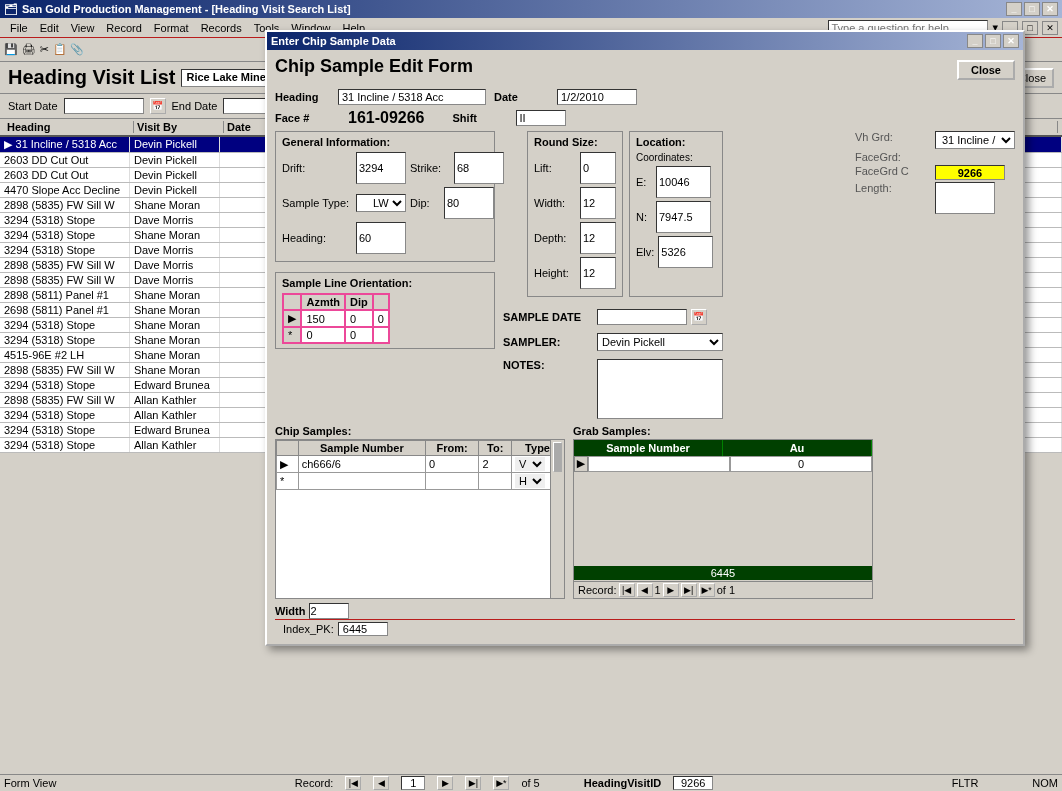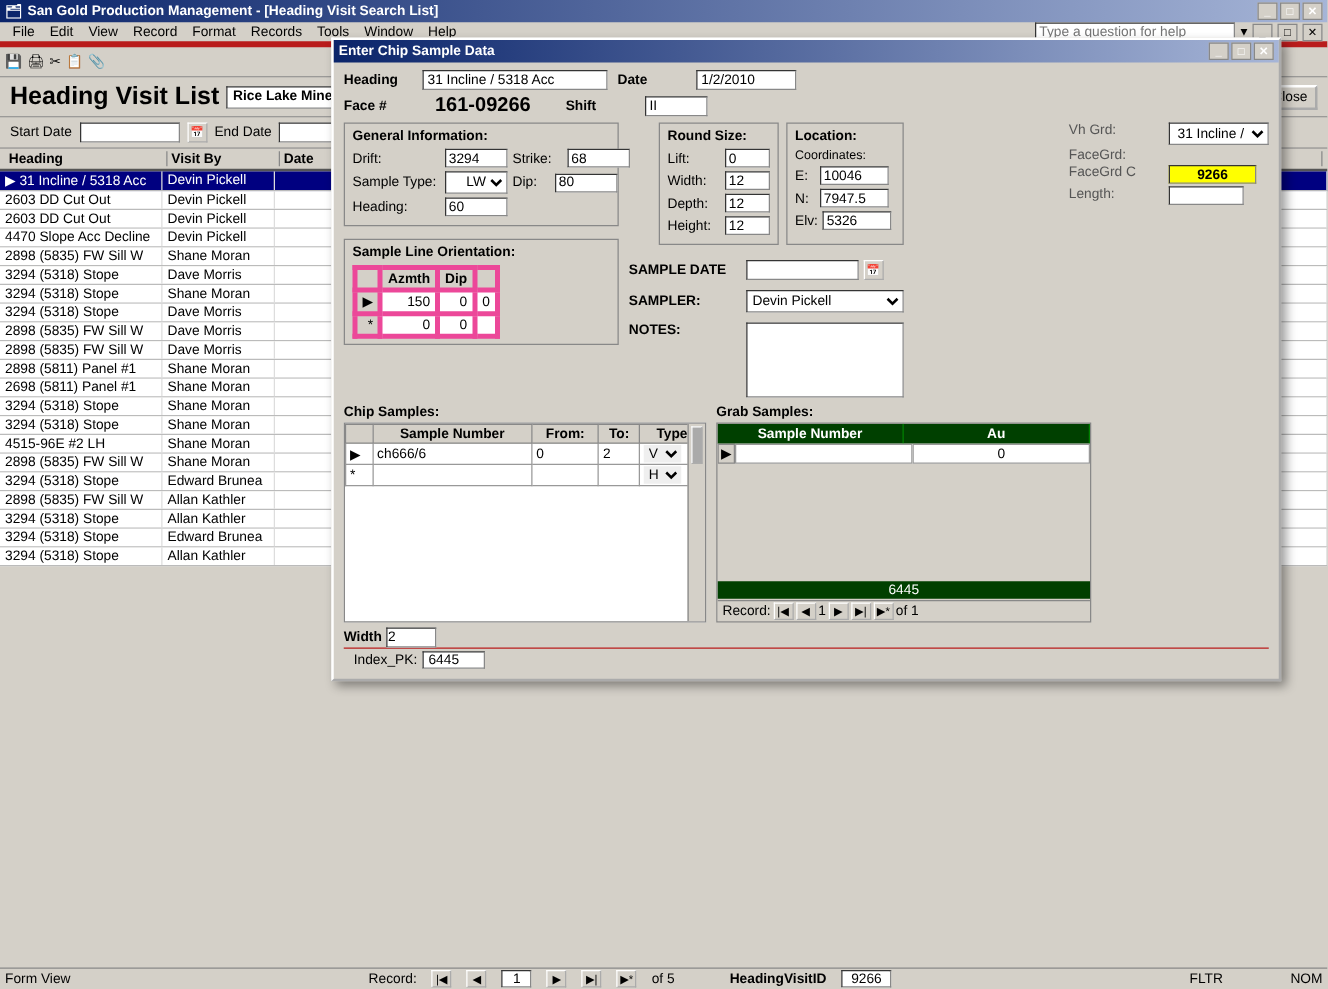--- a/index.html
+++ b/index.html
@@ -27,21 +27,21 @@
       display: flex; align-items: center; justify-content: center;
       cursor: pointer;
     }
 
     
     .menu-bar {
       background: #d4d0c8;
       height: 20px;
       display: flex;
       align-items: center;
-      border-bottom: 5px solid #b91c1c;
+      border-bottom: 1px solid #b91c1c;
       padding: 0 4px;
     }
     .menu-item {
       padding: 2px 6px;
       cursor: pointer;
       font-size: 11px;
     }
     .help-box {
       margin-left: auto;
       display: flex;
@@ -210,21 +210,21 @@
     .field-row {
       display: flex;
       align-items: center;
       gap: 4px;
       margin-bottom: 3px;
     }
     .field-label { min-width: 70px; font-size: 11px; }
     .field-input {
       border: 1px inset #888;
       background: white;
-      height: 15px;
+      height: 32px;
       width: 50px;
       padding: 0 2px;
       font-size: 11px;
     }
     .type-select {
       border: 1px inset #888;
       background: white;
       height: 18px;
       width: 50px;
       padding-left: 12px;
@@ -250,23 +250,23 @@
       font-weight: bold;
       text-align: center;
     }
 
     
     .orient-table {
       border-collapse: collapse;
       font-size: 11px;
     }
     .orient-table th, .orient-table td {
-      border: 4px solid #ec4899;
+      border: 2px solid #ec4899;
       padding: 1px 4px;
-      text-align: right;
+      text-align: left;
     }
     .orient-table th { background: #d4d0c8; }
     .orient-table td { background: white; }
     .orient-indicator { background: #d4d0c8 !important; }
     .sample-date-label { font-weight: bold; font-size: 11px; min-width: 90px; }
     .sample-date-input {
       border: 1px inset #888;
       background: white;
       height: 16px;
       width: 90px;
@@ -718,20 +718,25 @@
         <span>Enter Chip Sample Data</span>
         <div class="chip-title-controls">
           <div class="tb-btn">_</div>
           <div class="tb-btn">□</div>
           <div class="tb-btn">✕</div>
         </div>
       </div>
 
       <div class="chip-form-body">
 
+        <div style="display:flex;align-items:center;margin-bottom:6px;">
+          <span class="chip-form-title">Chip Sample Edit Form</span>
+          <div style="flex:1"></div>
+          <button class="close-btn">Close</button>
+        </div>
 
         <div class="chip-meta-row">
           <span class="meta-label">Heading</span>
           <span class="meta-val meta-val-wide">31 Incline / 5318 Acc</span>
           <span class="meta-label">Date</span>
           <input class="meta-val meta-val-med" value="1/2/2010" style="">
         </div>
 
         <div class="chip-meta-row">
           <span class="meta-label">Face #</span>

